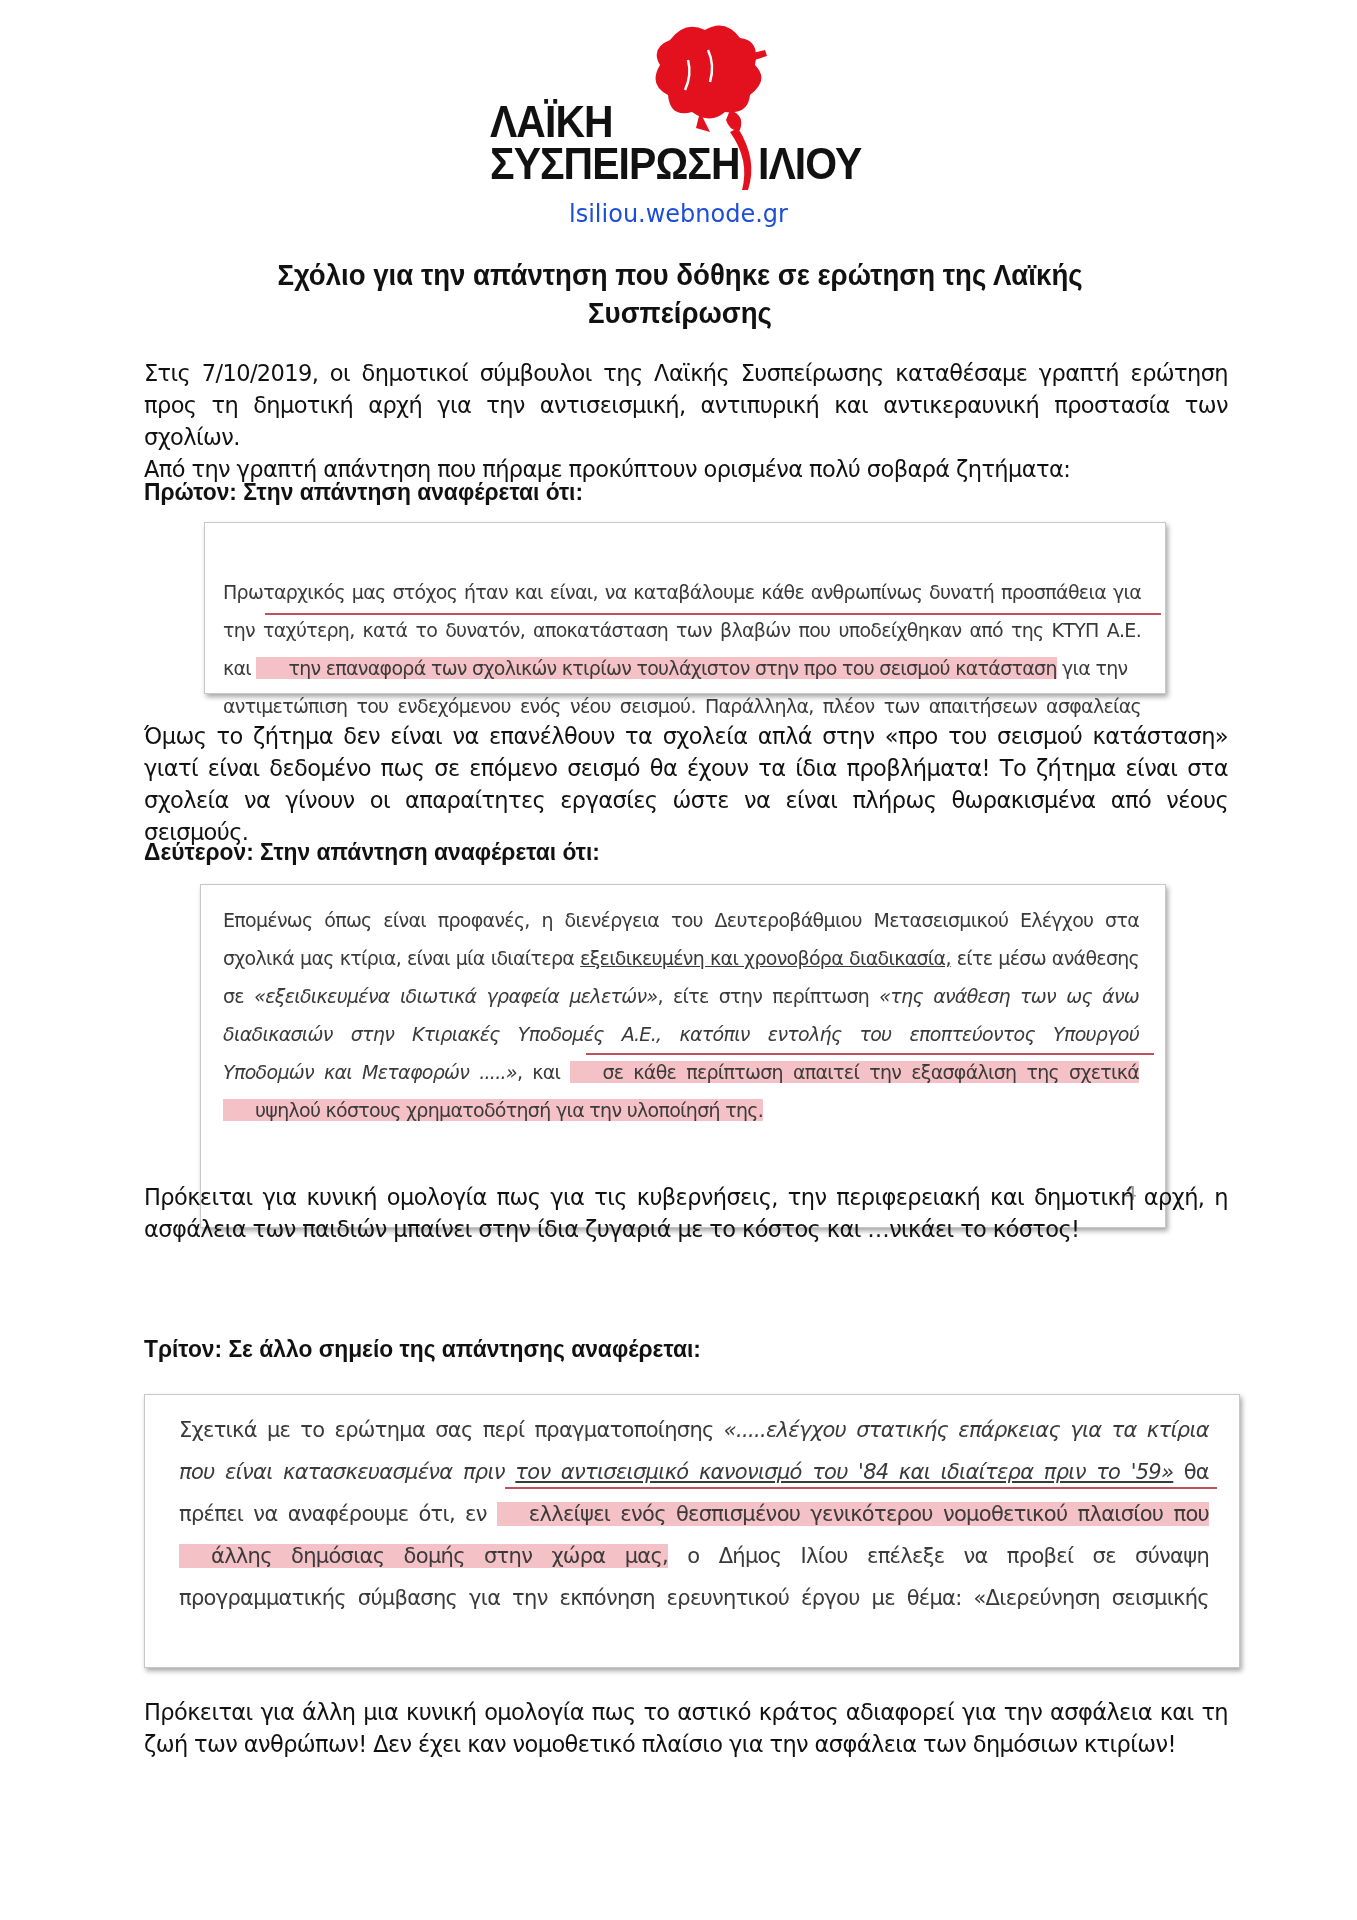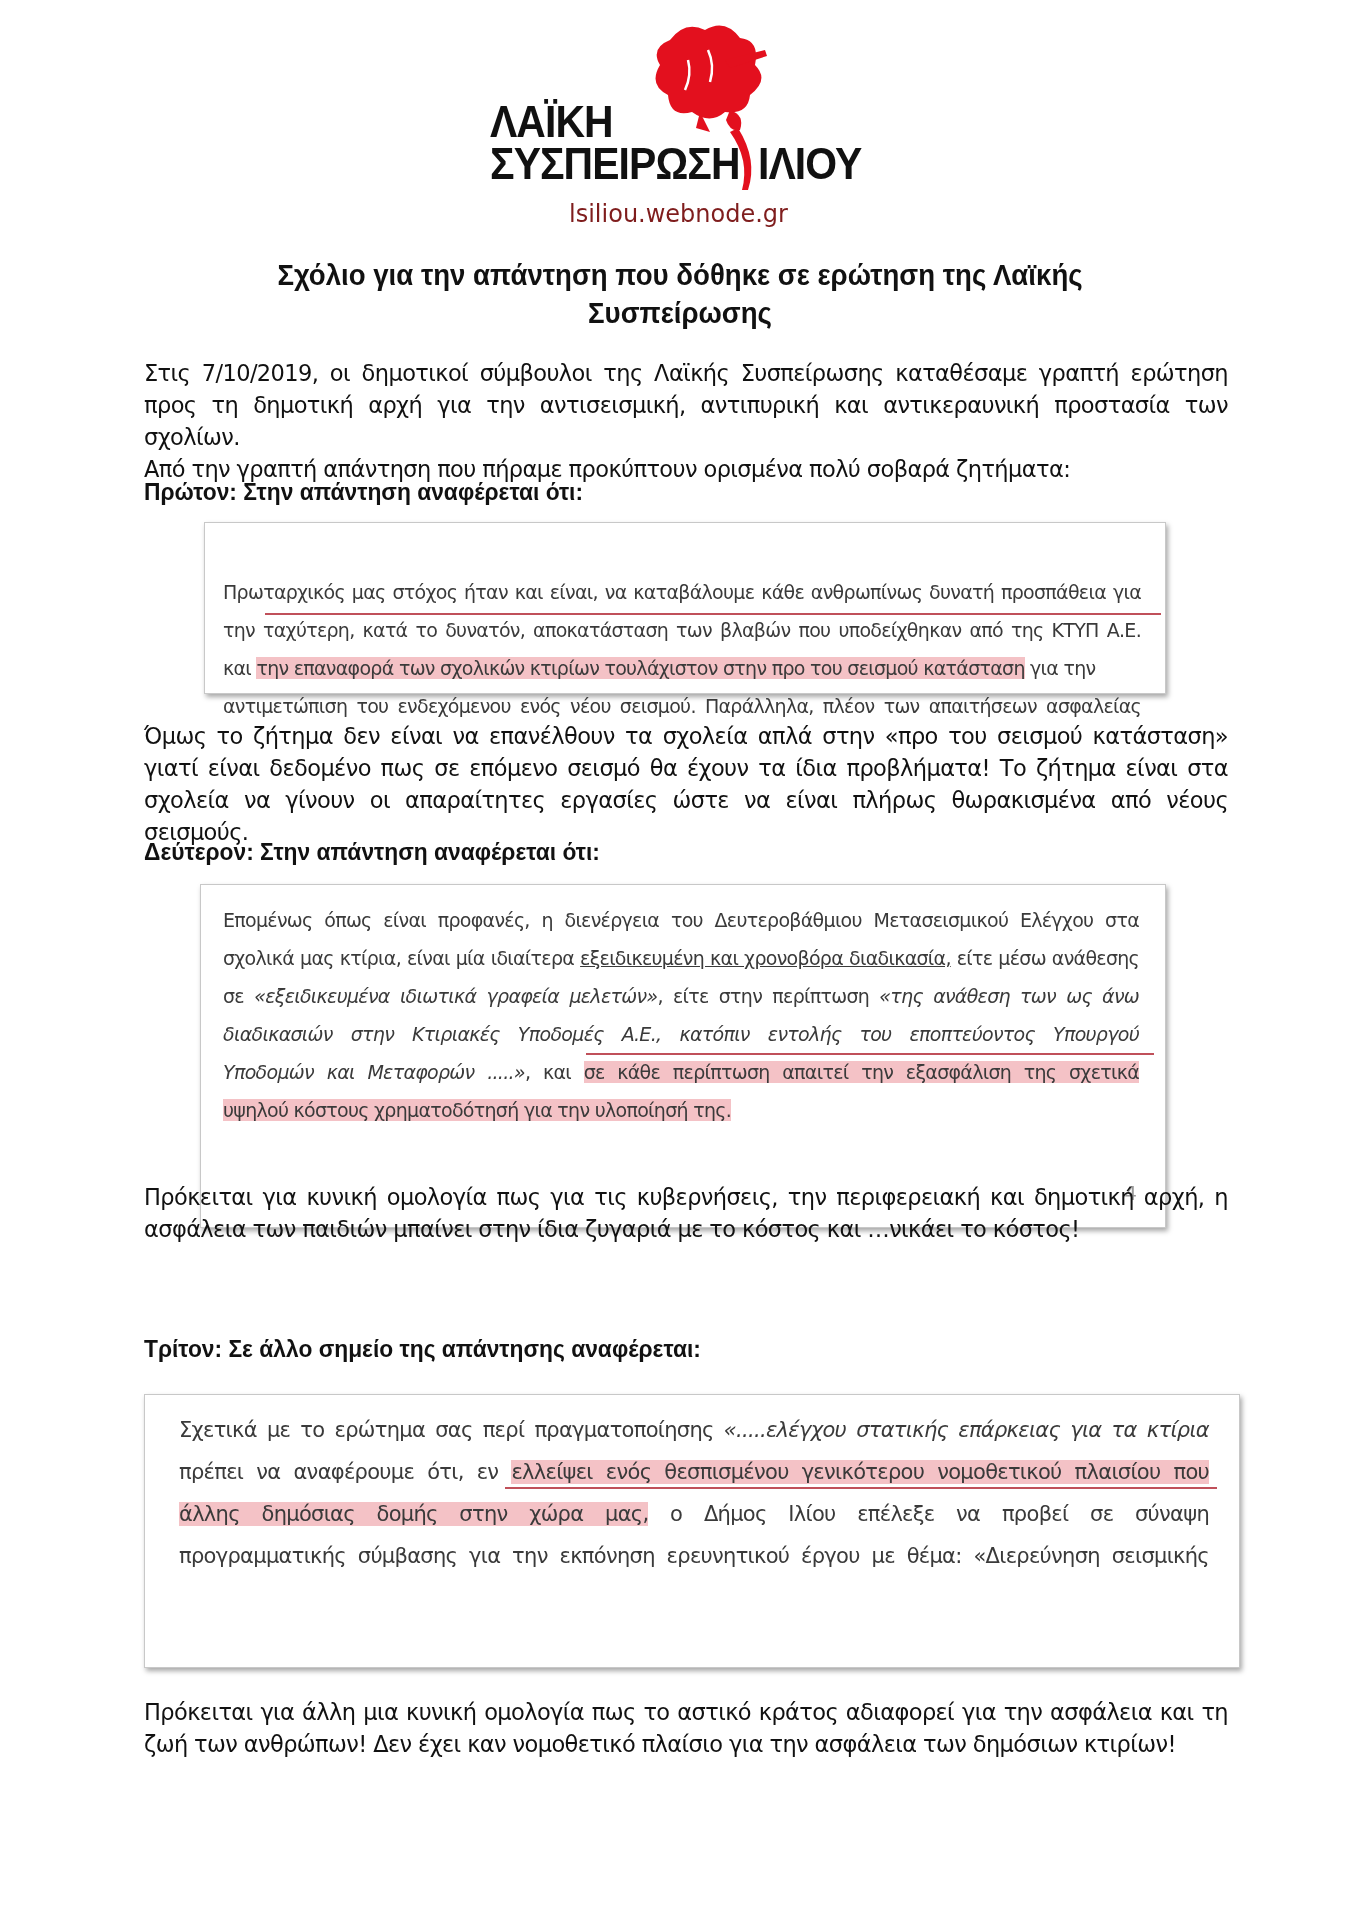--- a/index.html
+++ b/index.html
@@ -11,21 +11,21 @@
     .logo-text {
       position: absolute; font-family: "Liberation Sans", sans-serif; font-weight: 700;
       color: #111; letter-spacing: -1px; line-height: 1;
     }
     .logo-line1 { left: 0; top: 70px; font-size: 44px; transform: scaleX(0.93); transform-origin: left; }
     .logo-line2 { left: 0; top: 112px; font-size: 44px; transform: scaleX(0.93); transform-origin: left; }
     .logo-line3 { left: 268px; top: 112px; font-size: 44px; transform: scaleX(0.93); transform-origin: left; }
     .flower { position: absolute; left: 140px; top: -10px; width: 150px; height: 170px; }
     .site-url {
       position: absolute; left: 0; width: 100%; top: 200px; text-align: center;
-      font-size: 24px; color: #7f1d1d; font-family: "DejaVu Sans", sans-serif;
+      font-size: 24px; color: #1d4ed8; font-family: "DejaVu Sans", sans-serif;
     }
     .title {
       position: absolute; left: 180px; width: 1000px; top: 256px; text-align: center;
       font-weight: 700; font-size: 30px; line-height: 38px; color: #111;
       transform: scaleX(0.92); transform-origin: center;
     }
     .para {
       position: absolute; left: 144px; width: 1084px; font-size: 22.5px; line-height: 32px;
       text-align: justify; color: #111; font-family: "DejaVu Sans", sans-serif;
       letter-spacing: -0.6px; transform-origin: left top;
@@ -35,21 +35,21 @@
       transform: scaleX(0.95); transform-origin: left;
     }
     .quote-box {
       position: absolute; background: #fff; border: 1px solid #c8c8c8;
       box-shadow: 2px 3px 5px rgba(0,0,0,0.35);
     }
     .quote-box .q {
       position: absolute; font-family: "DejaVu Sans", sans-serif; color: #3a3a3a;
       font-size: 19px; letter-spacing: -0.7px; text-align: justify;
     }
-    .hl { background: #f4c2c6; }
+    .hl { background: #f4c2c6; padding-left: 32px; }
     .redline { position: absolute; height: 2px; background: #c0505a; }
     .ul { text-decoration: underline; }
     .it { font-style: italic; }
     .pagenum { position: absolute; color: #999; font-size: 20px; font-family: "DejaVu Sans", sans-serif; }
     .line { display: block; white-space: nowrap; }
     .just { text-align: justify; text-align-last: justify; display: block; white-space: normal; }
   </style>
 </head>
 <body>
 
@@ -121,20 +121,21 @@
 <div class="para" style="top:1181px;">
   <span class="just">Πρόκειται για κυνική ομολογία πως για τις κυβερνήσεις, την περιφερειακή και δημοτική αρχή, η</span>
   <span class="line">ασφάλεια των παιδιών μπαίνει στην ίδια ζυγαριά με το κόστος και …νικάει το κόστος!</span>
 </div>
 
 <div class="heading" style="top:1335px;">Τρίτον: Σε άλλο σημείο της απάντησης αναφέρεται:</div>
 
 <div class="quote-box" style="left:144px; top:1394px; width:1094px; height:272px;">
   <div class="q" style="left:34px; top:14px; width:1030px; line-height:42px; font-size:21px;">
     <span class="just"><span>Σχετικά με το ερώτημα σας περί πραγματοποίησης</span> <span class="it">«.....ελέγχου στατικής επάρκειας για τα κτίρια</span></span>
+    <span class="just"><span class="it">που είναι κατασκευασμένα πριν</span> <span class="it ul">τον αντισεισμικό κανονισμό του '84 και ιδιαίτερα πριν το  '59»</span> <span>θα</span></span>
     <span class="just"><span>πρέπει να αναφέρουμε ότι, εν</span> <span class="hl">ελλείψει ενός θεσπισμένου γενικότερου νομοθετικού πλαισίου που</span></span>
     <span class="just"><span class="hl">άλλης δημόσιας δομής στην χώρα μας,</span> <span>ο Δήμος Ιλίου επέλεξε να προβεί σε σύναψη</span></span>
     <span class="just">προγραμματικής σύμβασης για την εκπόνηση ερευνητικού έργου με θέμα: «Διερεύνηση σεισμικής</span>
   </div>
   <div class="redline" style="left:360px; top:92px; width:712px;"></div>
 </div>
 
 <div class="para" style="top:1696px;">
   <span class="just">Πρόκειται για άλλη μια κυνική ομολογία πως το αστικό κράτος αδιαφορεί για την ασφάλεια και τη</span>
   <span class="line">ζωή των ανθρώπων! Δεν έχει καν νομοθετικό πλαίσιο για την ασφάλεια των δημόσιων κτιρίων!</span>

